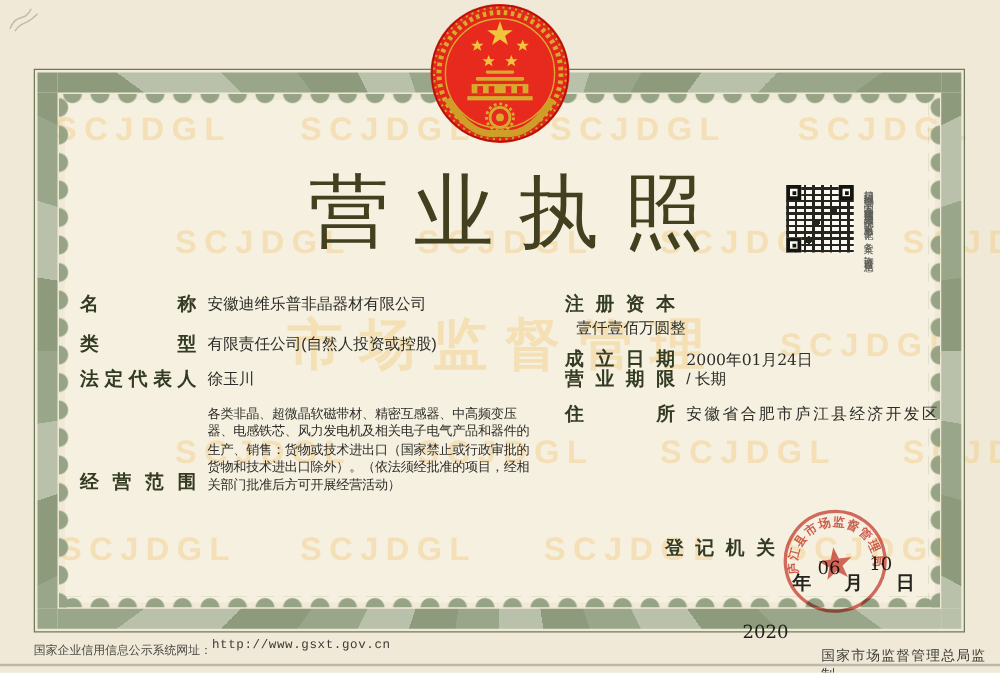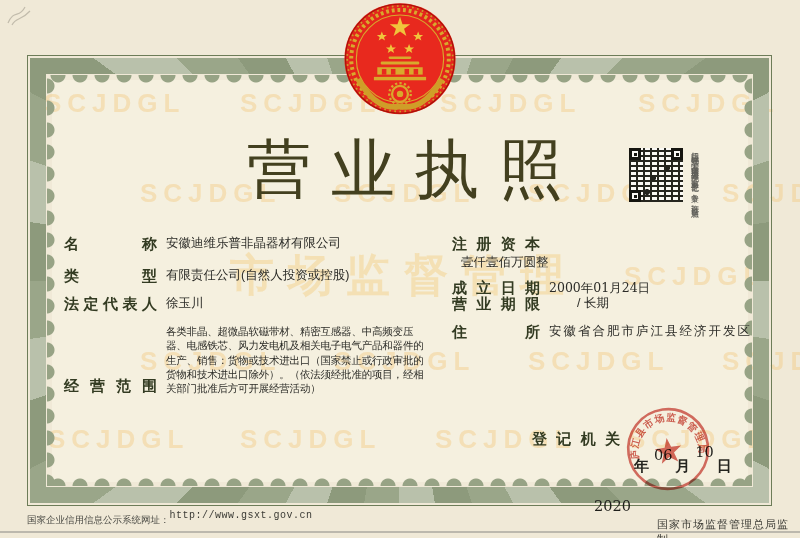--- a/index.html
+++ b/index.html
@@ -176,21 +176,21 @@
   </div>
 
   <div class="row" style="left:452px;top:234px;flex-direction:column;">
     <span class="flabel r">注册资本</span>
     <span class="fvalue">壹仟壹佰万圆整</span>
   </div>
   <div class="row" style="left:452px;top:266px;margin-top:12px;">
     <span class="flabel r">成立日期</span>
     <span class="fvalue date-v">2000年01月24日</span>
   </div>
-  <div class="row" style="left:452px;top:294px;gap:28px;">
+  <div class="row" style="left:452px;top:294px;">
     <span class="flabel r">营业期限</span>
     <span class="fvalue">/ 长期</span>
   </div>
   <div class="row" style="left:452px;top:322px;">
     <span class="flabel r">住所</span>
     <span class="fvalue addr">安徽省合肥市庐江县经济开发区</span>
   </div>
 
   <div class="row registrar">
     <span class="flabel">登记机关</span>

